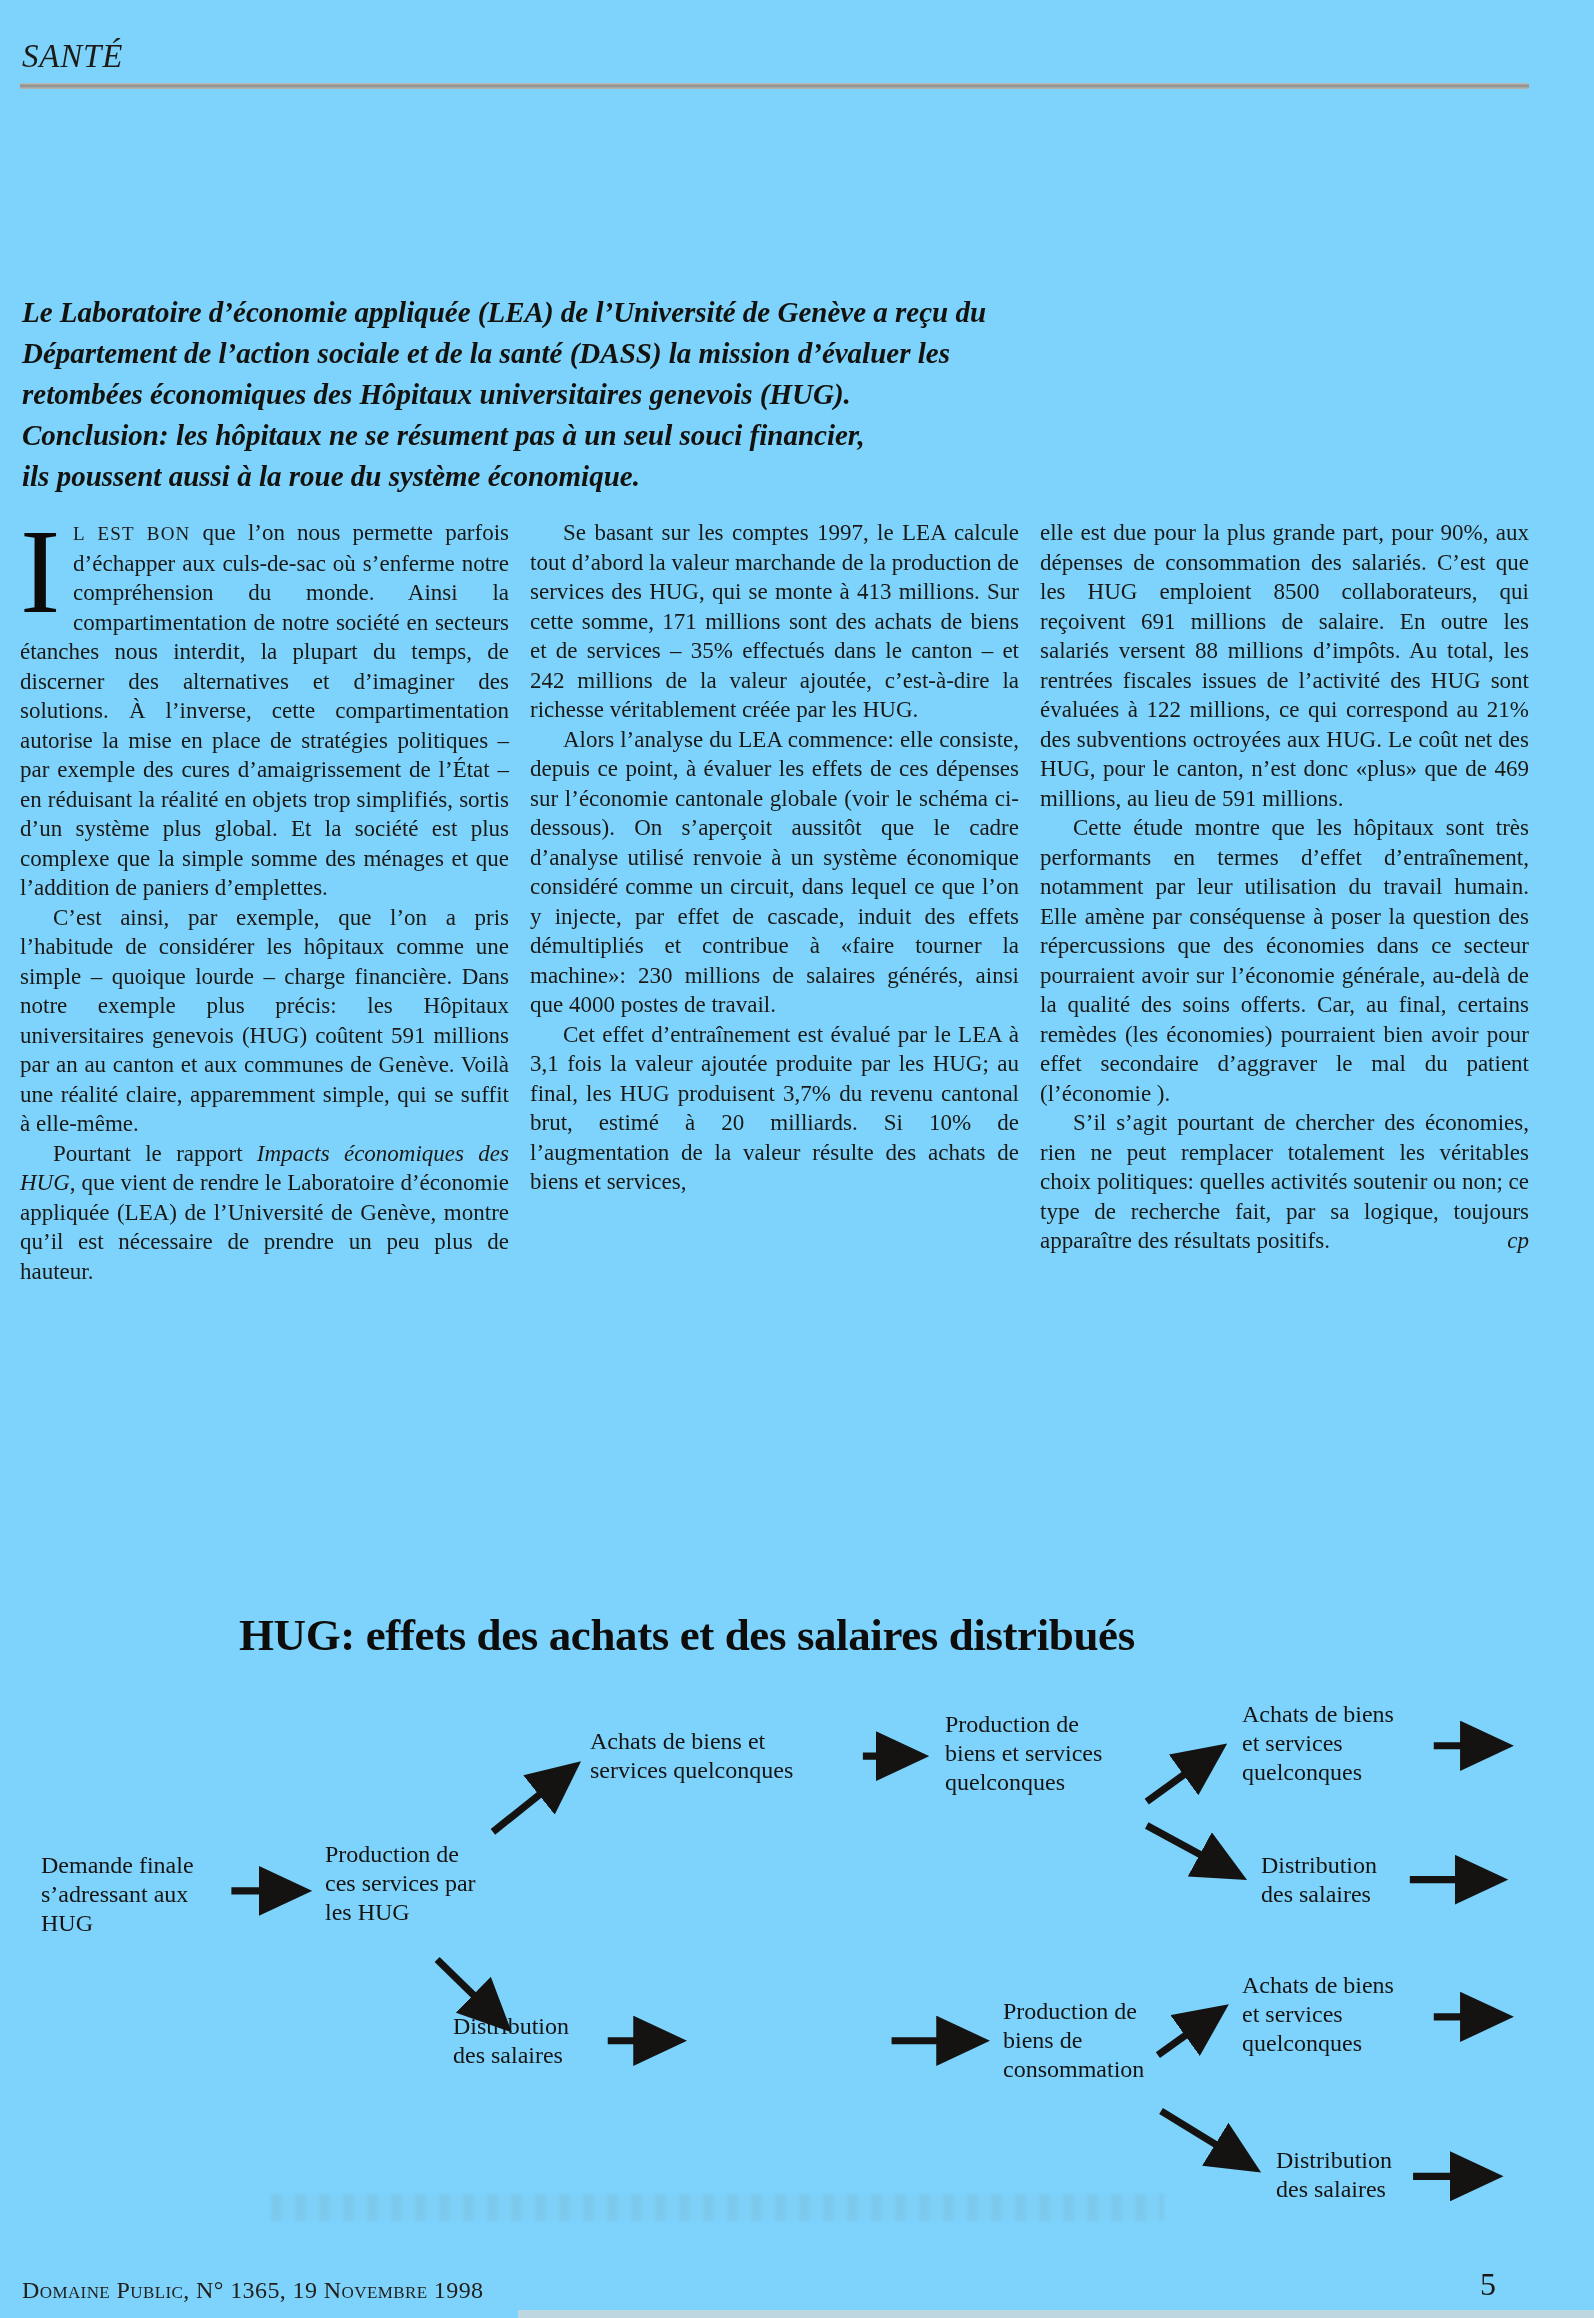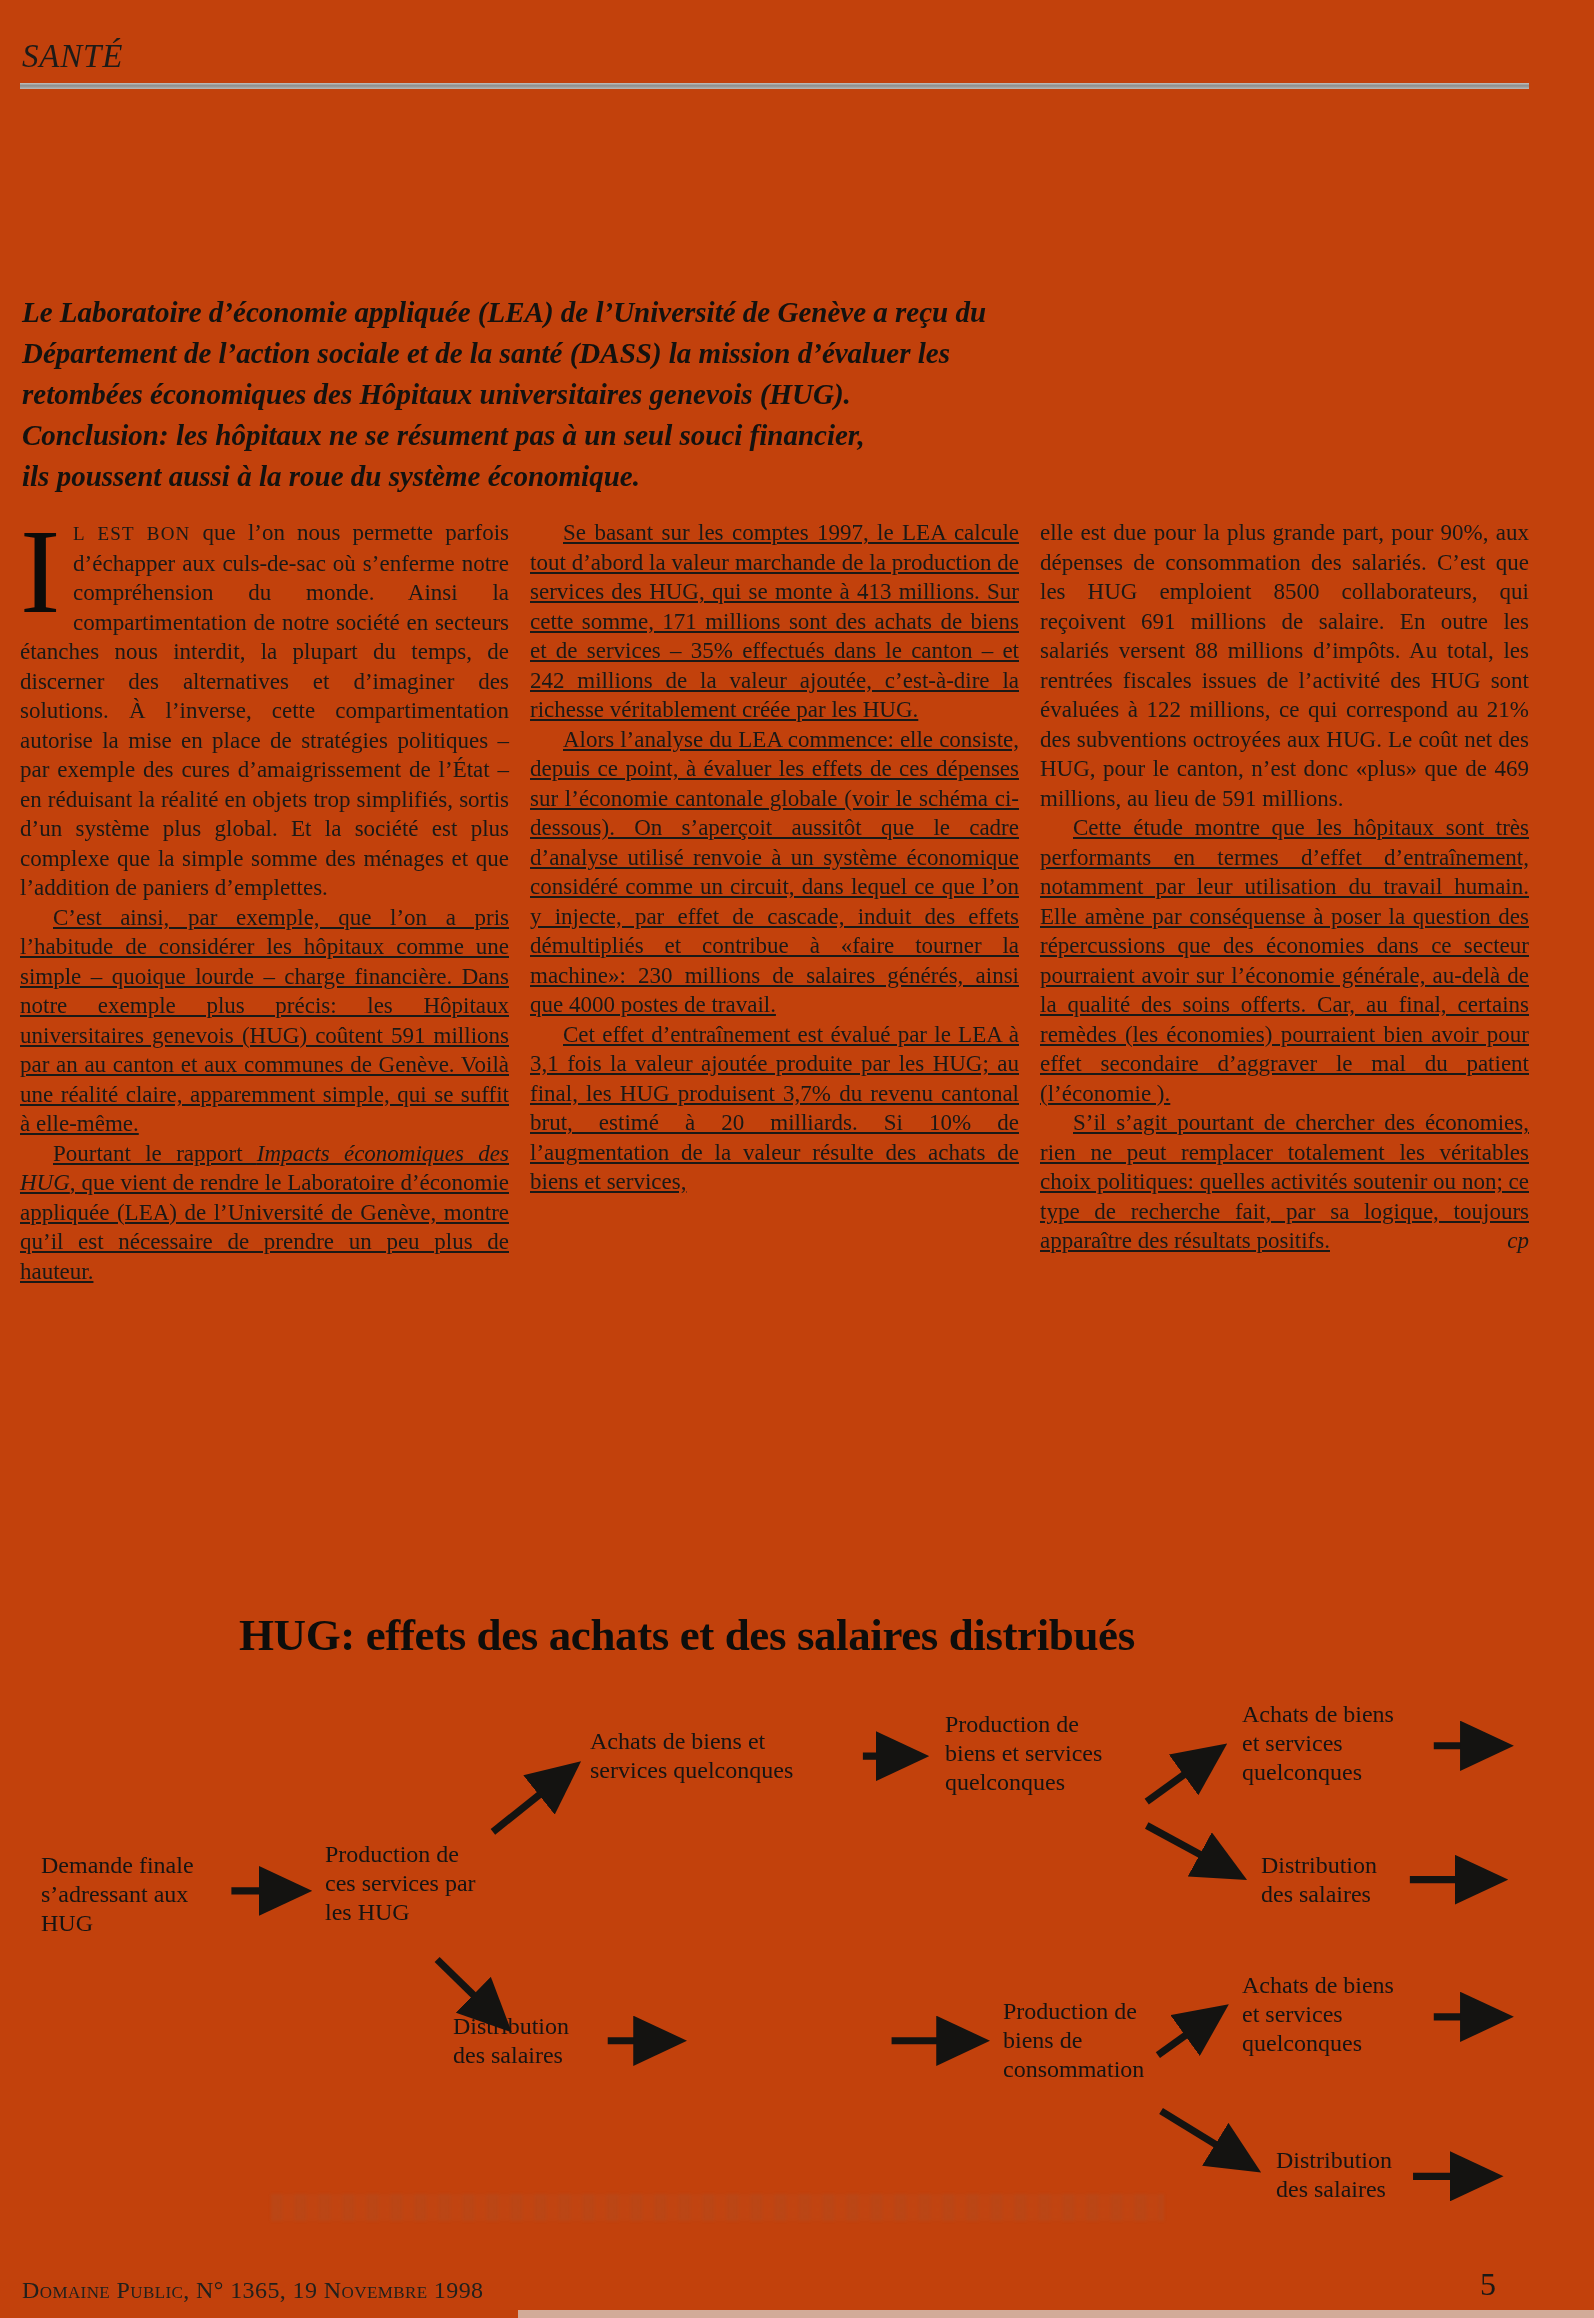--- a/index.html
+++ b/index.html
@@ -1,18 +1,18 @@
 <!DOCTYPE html>
 <html style="font-size:12.8px"><head>
 <meta charset="utf-8">
 <style>
   html,body{margin:0;padding:0;background:#e8e8e8;}
   .page{
     position:relative;width:1595px;height:2319px;margin:0 auto;
-    background:#c2410c;color:#171511;
+    background:#7dd3fc;color:#171511;
     font-family:"Liberation Serif","DejaVu Serif",serif;
     overflow:hidden;
   }
   .kicker{
     position:absolute;left:22px;top:38px;
     font-style:italic;font-size:33px;letter-spacing:0.8px;color:#1d1b18;
   }
   .rule{
     position:absolute;left:20px;top:83px;width:1509px;height:5.6px;
     background:linear-gradient(#c2c2c0 0,#8d8d8b 45%,#b9b9b7 100%);
@@ -28,21 +28,21 @@
     white-space:pre-line;color:#14120f;
   }
   .columns{
     position:absolute;left:20px;top:518px;width:1509px;height:1076px;
     display:flex;gap:21px;
   }
   .col{
     flex:1;text-align:justify;font-size:23px;line-height:29.5px;color:#1b1916;
   }
   .col p{margin:0;}
-  .col p.indent{text-indent:33px;text-decoration:underline;}
+  .col p.indent{text-indent:33px;}
   .dropcap{
     float:left;font-size:121px;line-height:94px;
     padding:6.4px 12.8px 0 0;color:#0c0b09;
   }
   .leadin{font-size:19px;letter-spacing:1.2px;}
   .ital{font-style:italic;}
   .sig{float:right;font-style:italic;padding-left:16px;}
   .diagram-title{
     position:absolute;left:239px;top:1609px;width:1060px;
     font-size:45px;font-weight:700;letter-spacing:-0.4px;color:#0e0d0b;

